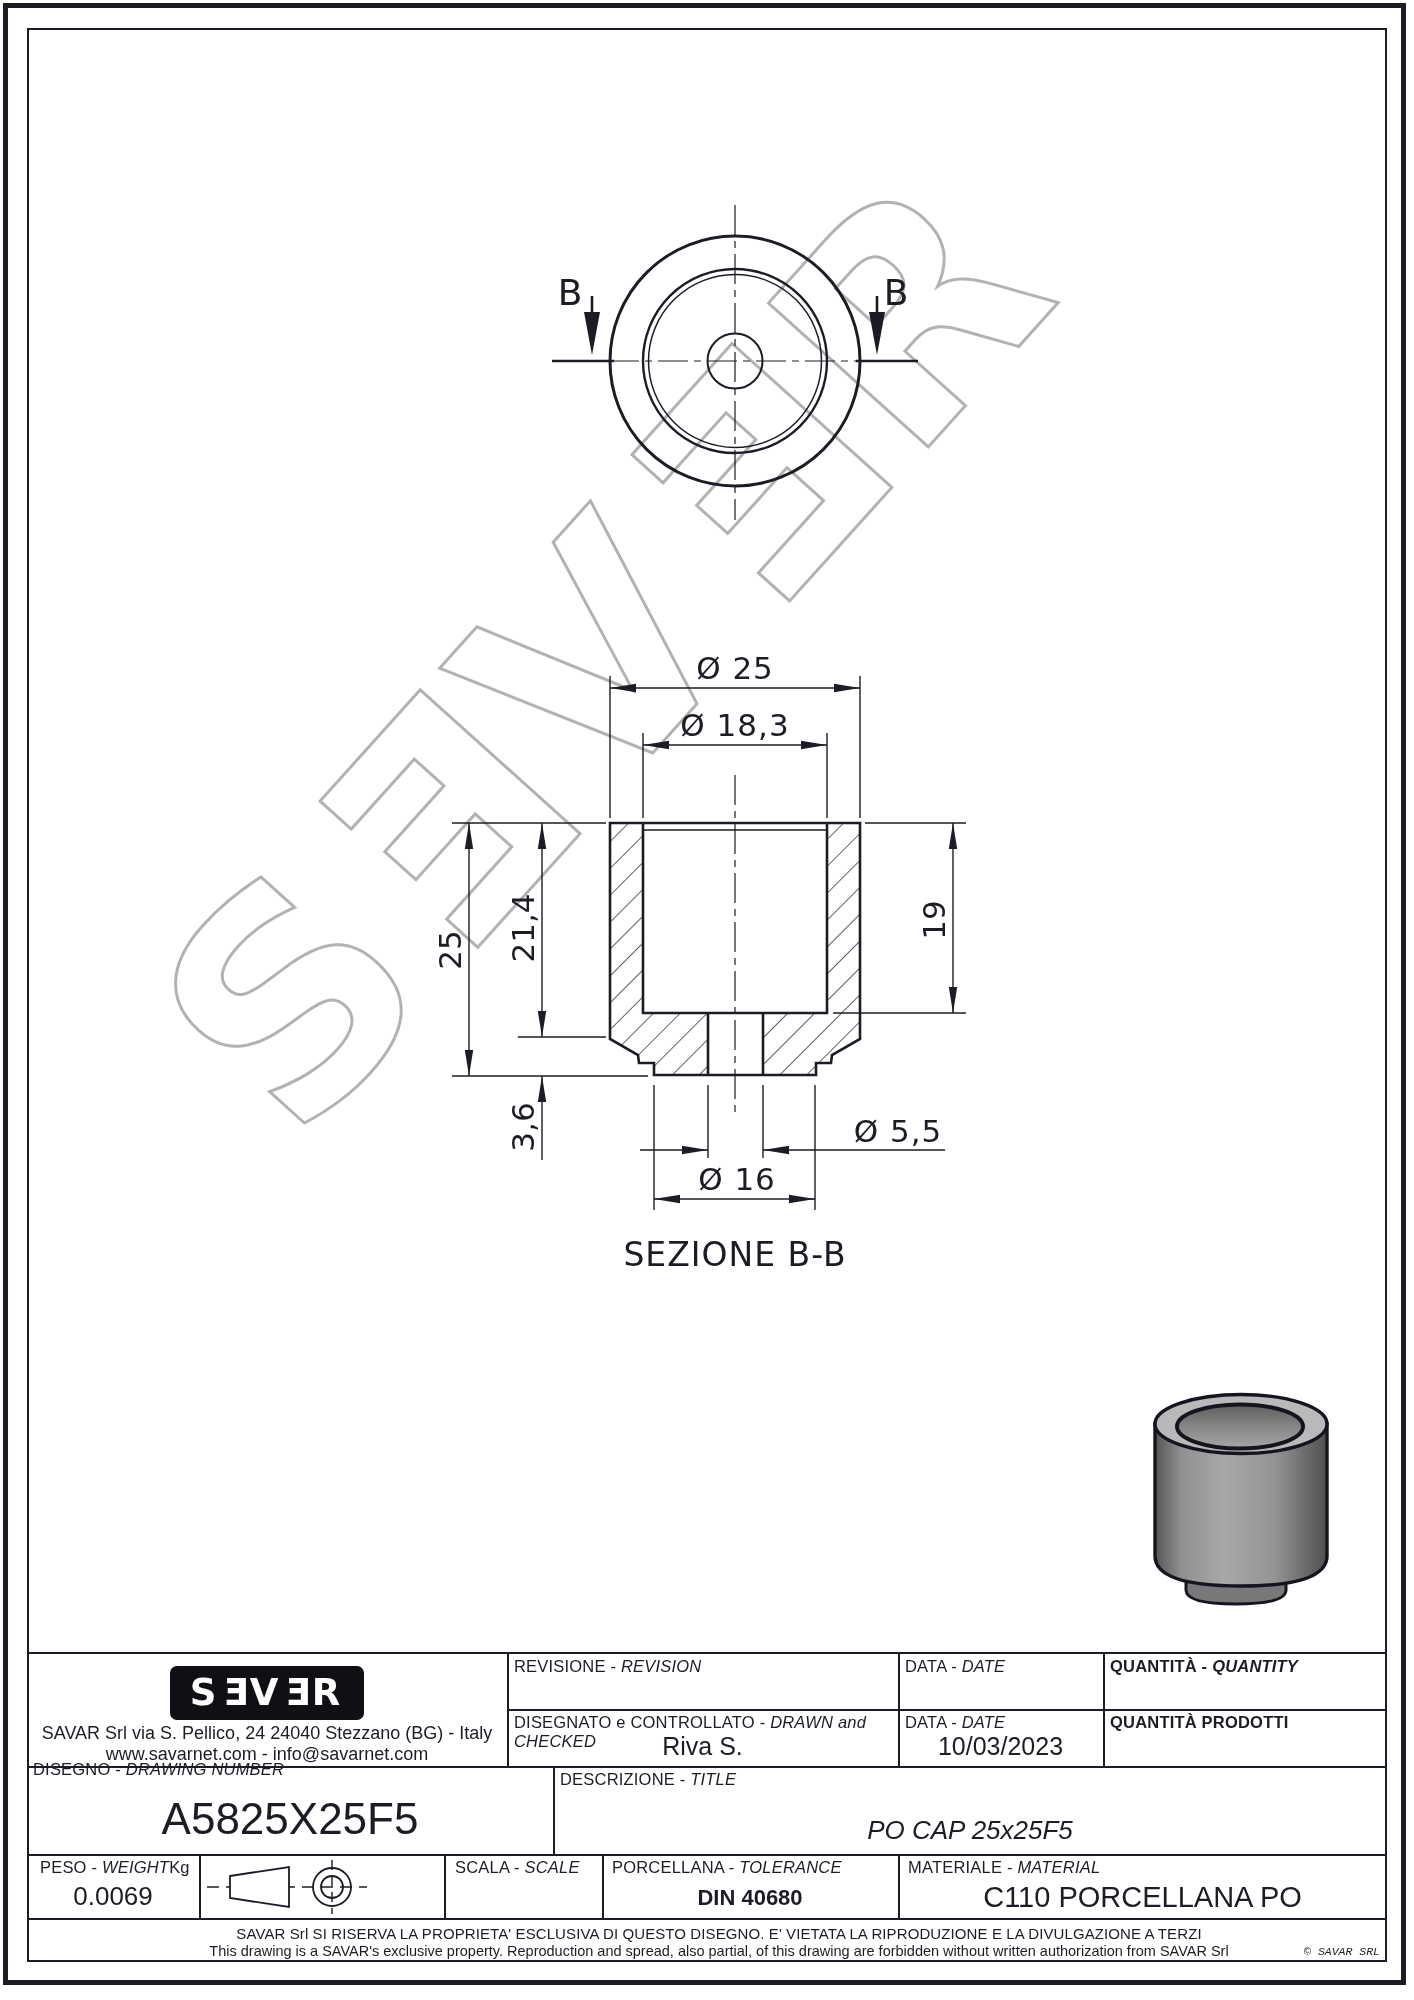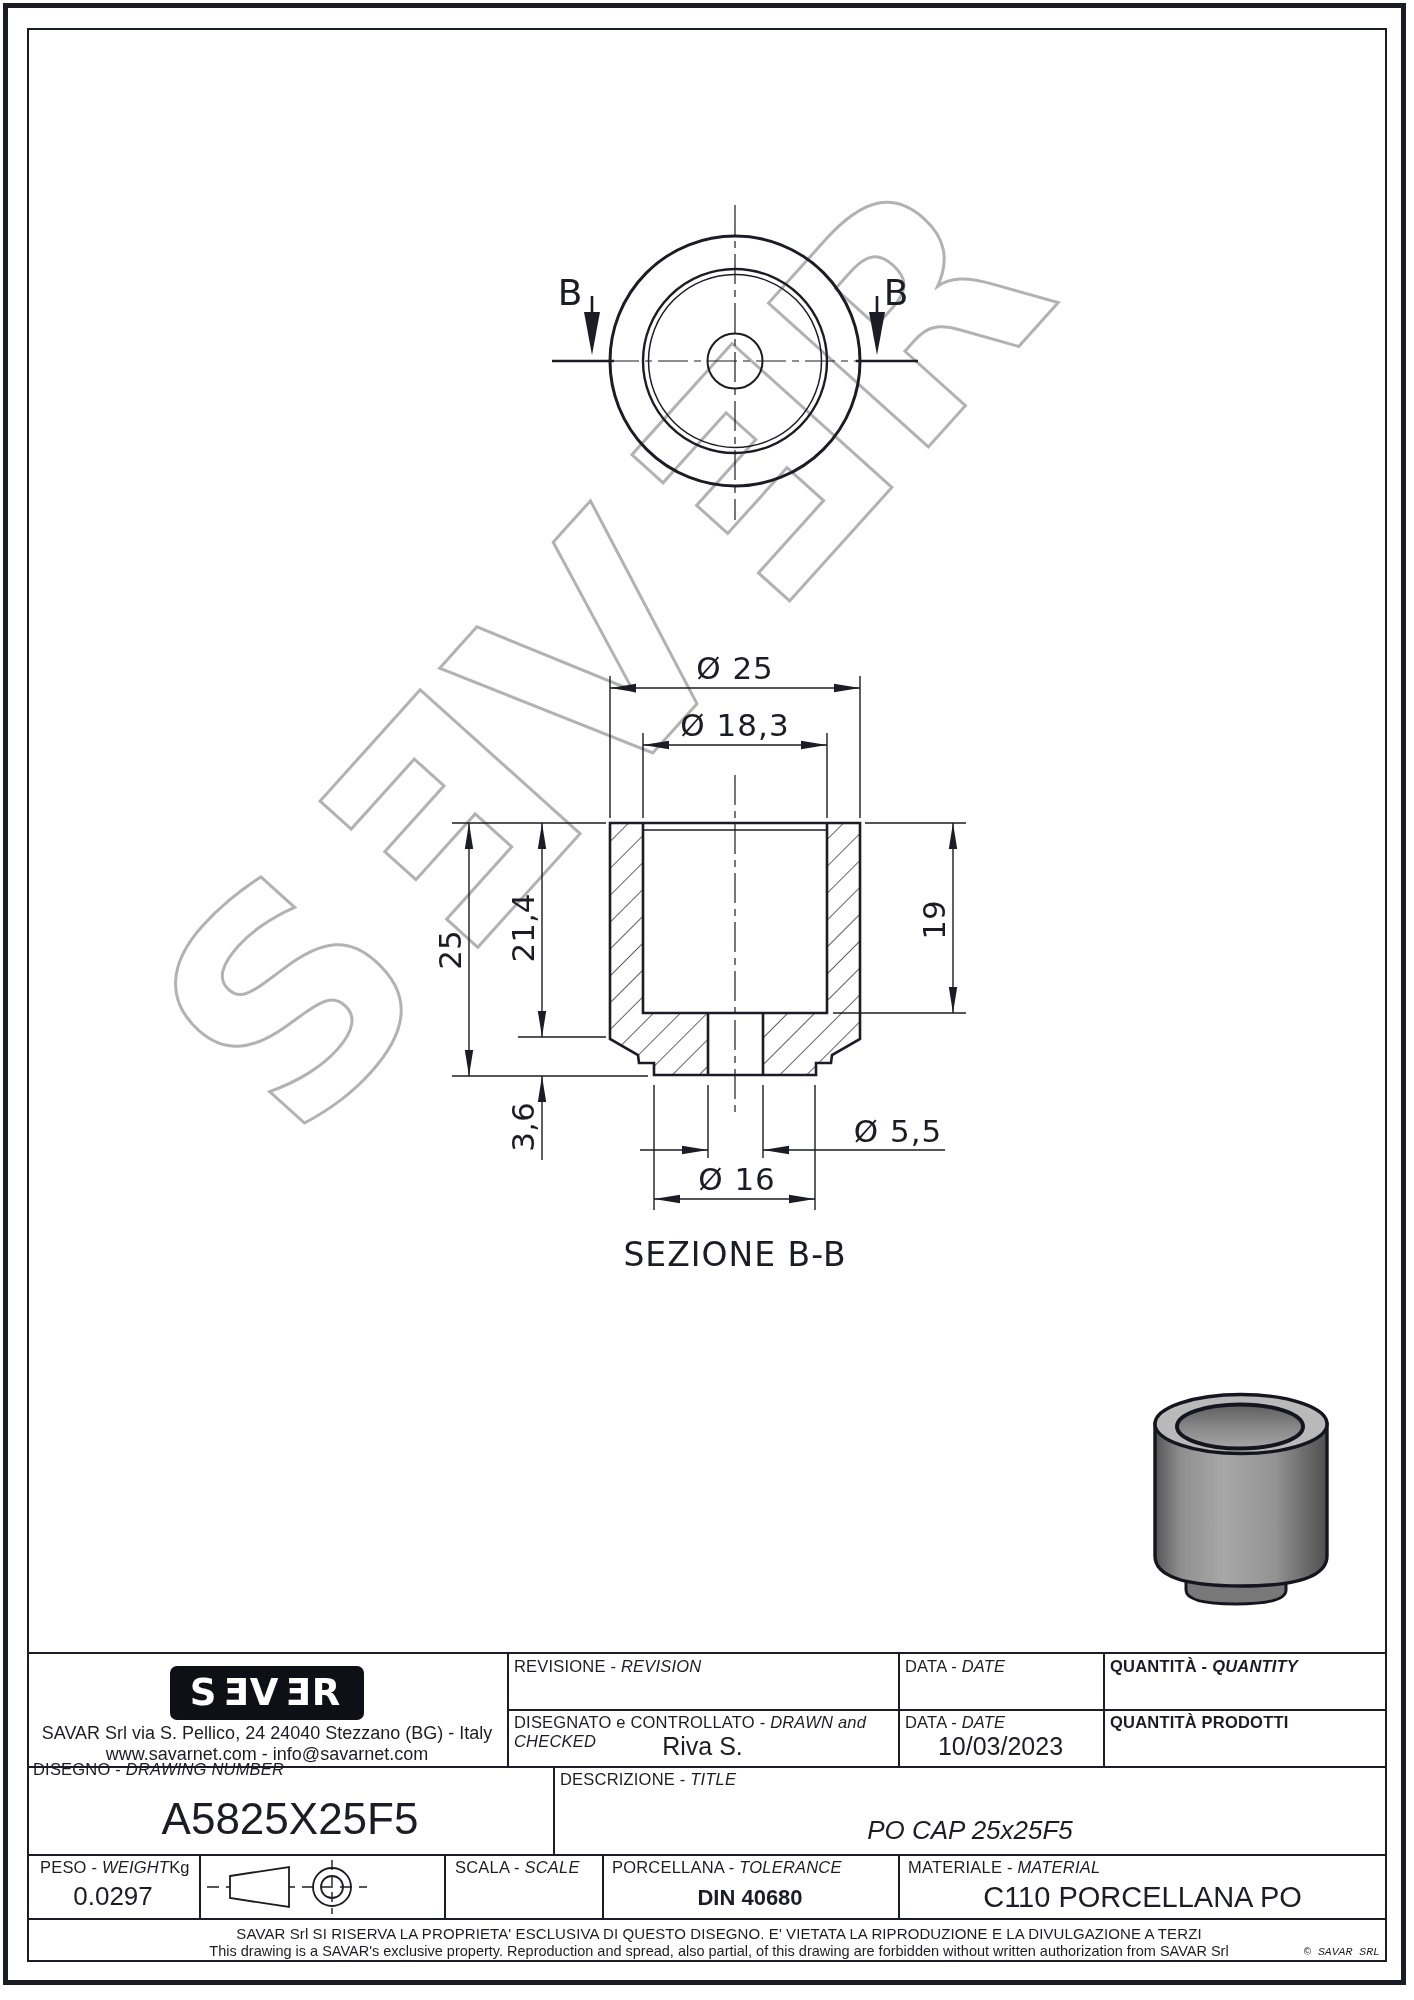--- a/index.html
+++ b/index.html
@@ -196,21 +196,21 @@
     <div class="cellc lab" style="left:560px;top:1770px;width:820px;">
       <span>DESCRIZIONE -</span>
       <span class="en">TITLE</span>
     </div>
     <div class="cellc val-center" style="left:553px;top:1815px;width:834px;height:30px;font-size:26px;font-style:italic;">PO CAP 25x25F5</div>
 
     <div class="cellc lab" style="left:40px;top:1858px;width:160px;">
       <span>PESO -</span>
       <span class="en">WEIGHT</span><span>Kg</span>
     </div>
-    <div class="cellc val-center" style="left:27px;top:1880px;width:172px;height:32px;font-size:26px;">0.0297</div>
+    <div class="cellc val-center" style="left:27px;top:1880px;width:172px;height:32px;font-size:26px;">0.0069</div>
 
     <svg class="cellc" style="left:199px;top:1854px;" width="245" height="64" viewBox="0 0 245 64">
       <path d="M8,33 H168" stroke="#1c1c26" stroke-width="1.6" stroke-dasharray="12 7" fill="none"></path>
       <path d="M133,6 V60" stroke="#1c1c26" stroke-width="1.4" stroke-dasharray="10 6" fill="none"></path>
       <polygon points="31,22 90,13 90,53 31,44" fill="#fff" stroke="#1c1c26" stroke-width="1.8"></polygon>
       <circle cx="133" cy="33" r="19" fill="none" stroke="#1c1c26" stroke-width="1.8"></circle>
       <circle cx="133" cy="33" r="11" fill="none" stroke="#1c1c26" stroke-width="1.8"></circle>
     </svg>
 
     <div class="cellc lab" style="left:455px;top:1858px;width:145px;">

